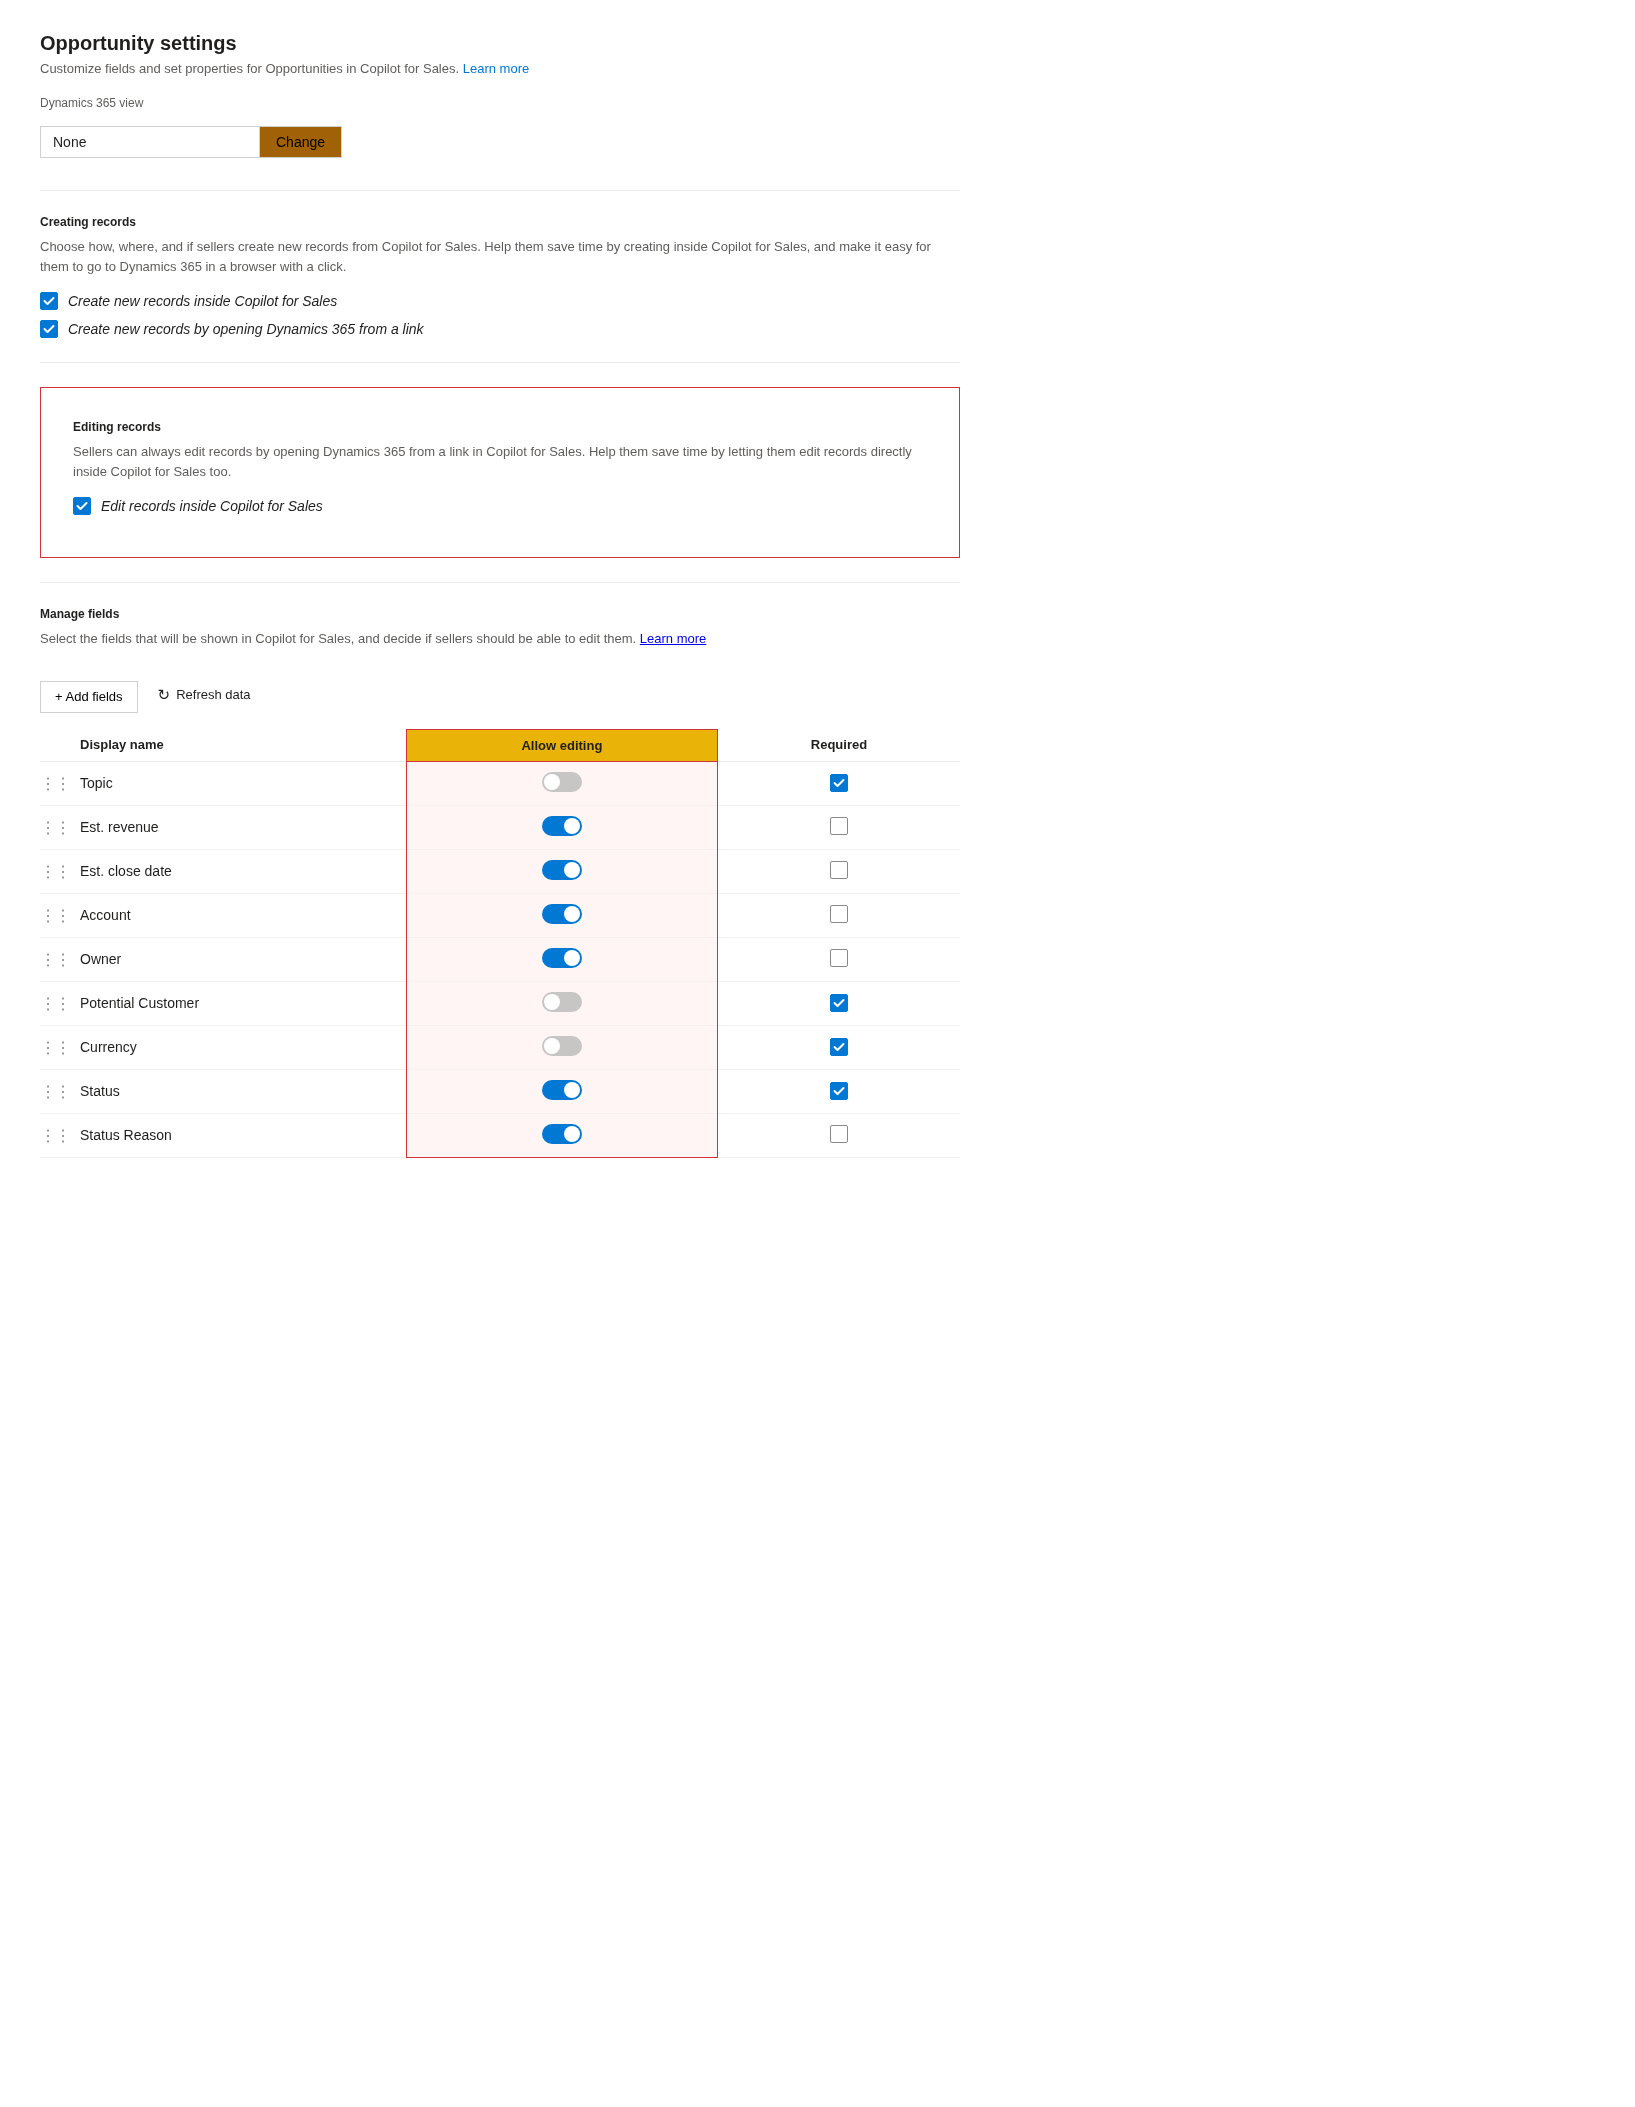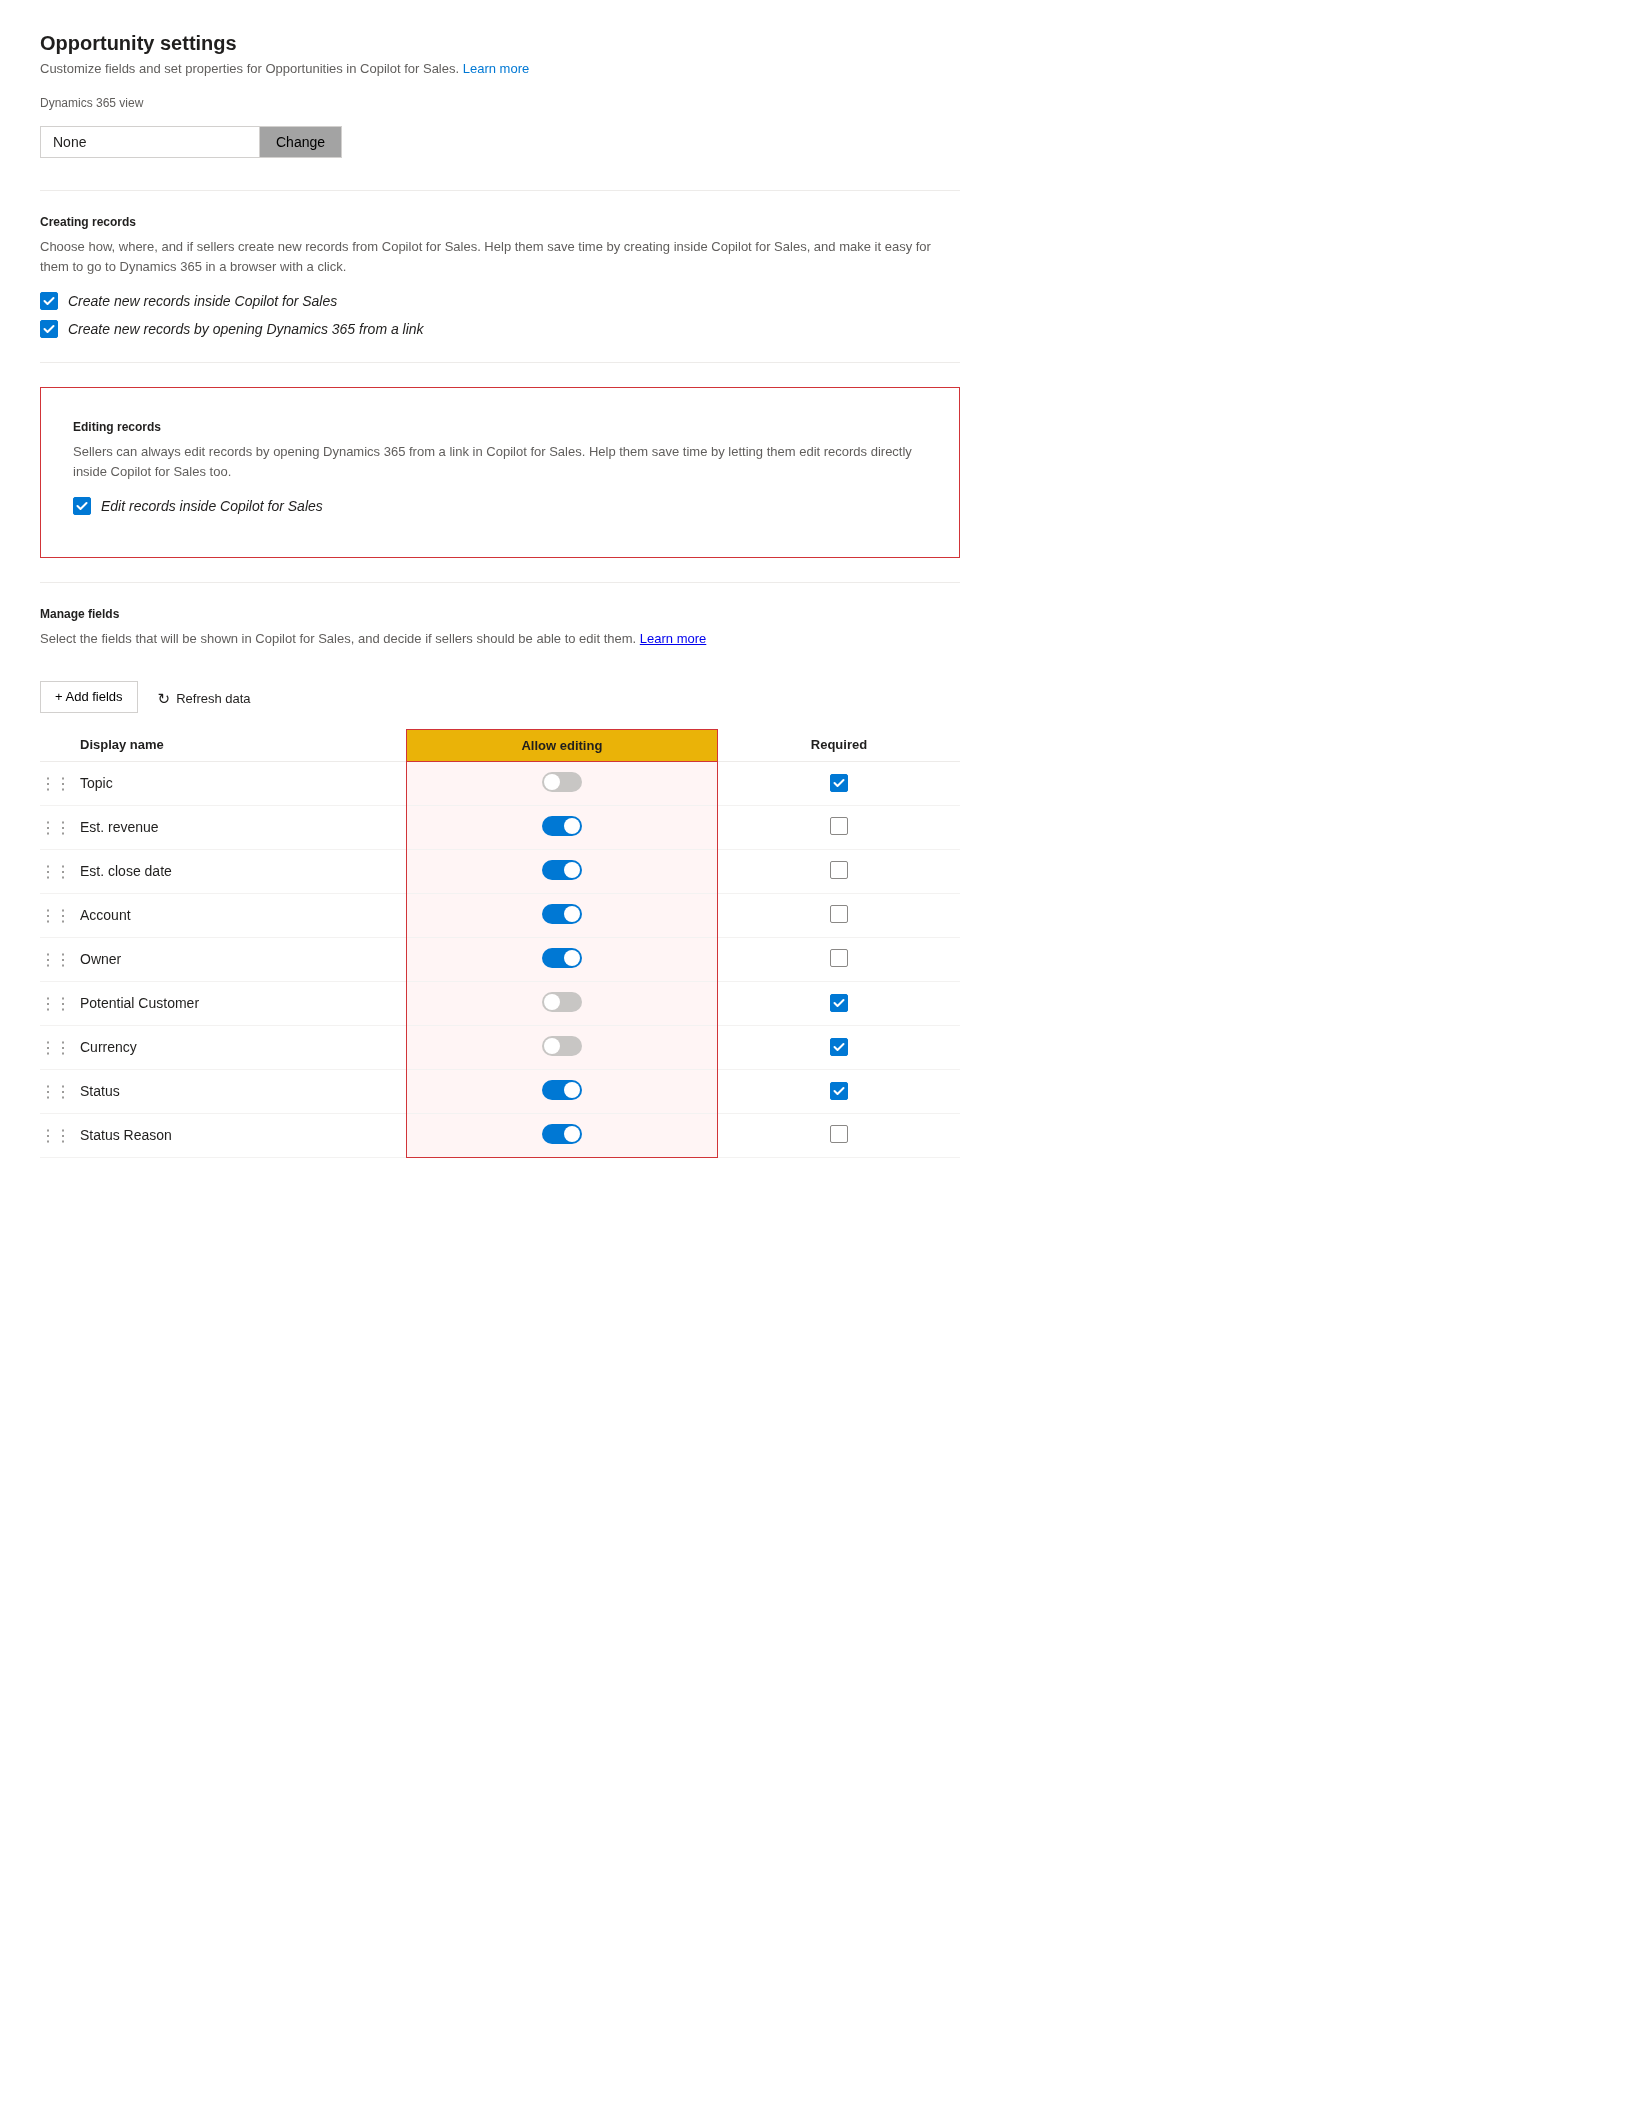--- a/index.html
+++ b/index.html
@@ -43,21 +43,21 @@
       color: #201f1e;
       background: #fff;
       width: 220px;
       height: 32px;
       display: flex;
       align-items: center;
     }
     .change-btn {
       border: 1px solid #d2d0ce;
       border-left: none;
-      background: #a3a3a3;
+      background: #a16207;
       padding: 6px 16px;
       font-size: 14px;
       cursor: pointer;
       height: 32px;
       display: flex;
       align-items: center;
     }
     .divider {
       border: none;
       border-top: 1px solid #edebe9;
@@ -100,21 +100,21 @@
       font-size: 14px;
       color: #201f1e;
     }
     .editing-records-section {
       border: 1.5px solid #d13438;
       padding: 32px;
       margin-bottom: 24px;
     }
     .toolbar-row {
       display: flex;
-      align-items: flex-end;
+      align-items: flex-start;
       gap: 12px;
       margin-bottom: 16px;
       margin-top: 32px;
     }
     .add-fields-btn {
       border: 1px solid #d2d0ce;
       background: #fff;
       padding: 5px 14px;
       font-size: 13px;
       cursor: pointer;

